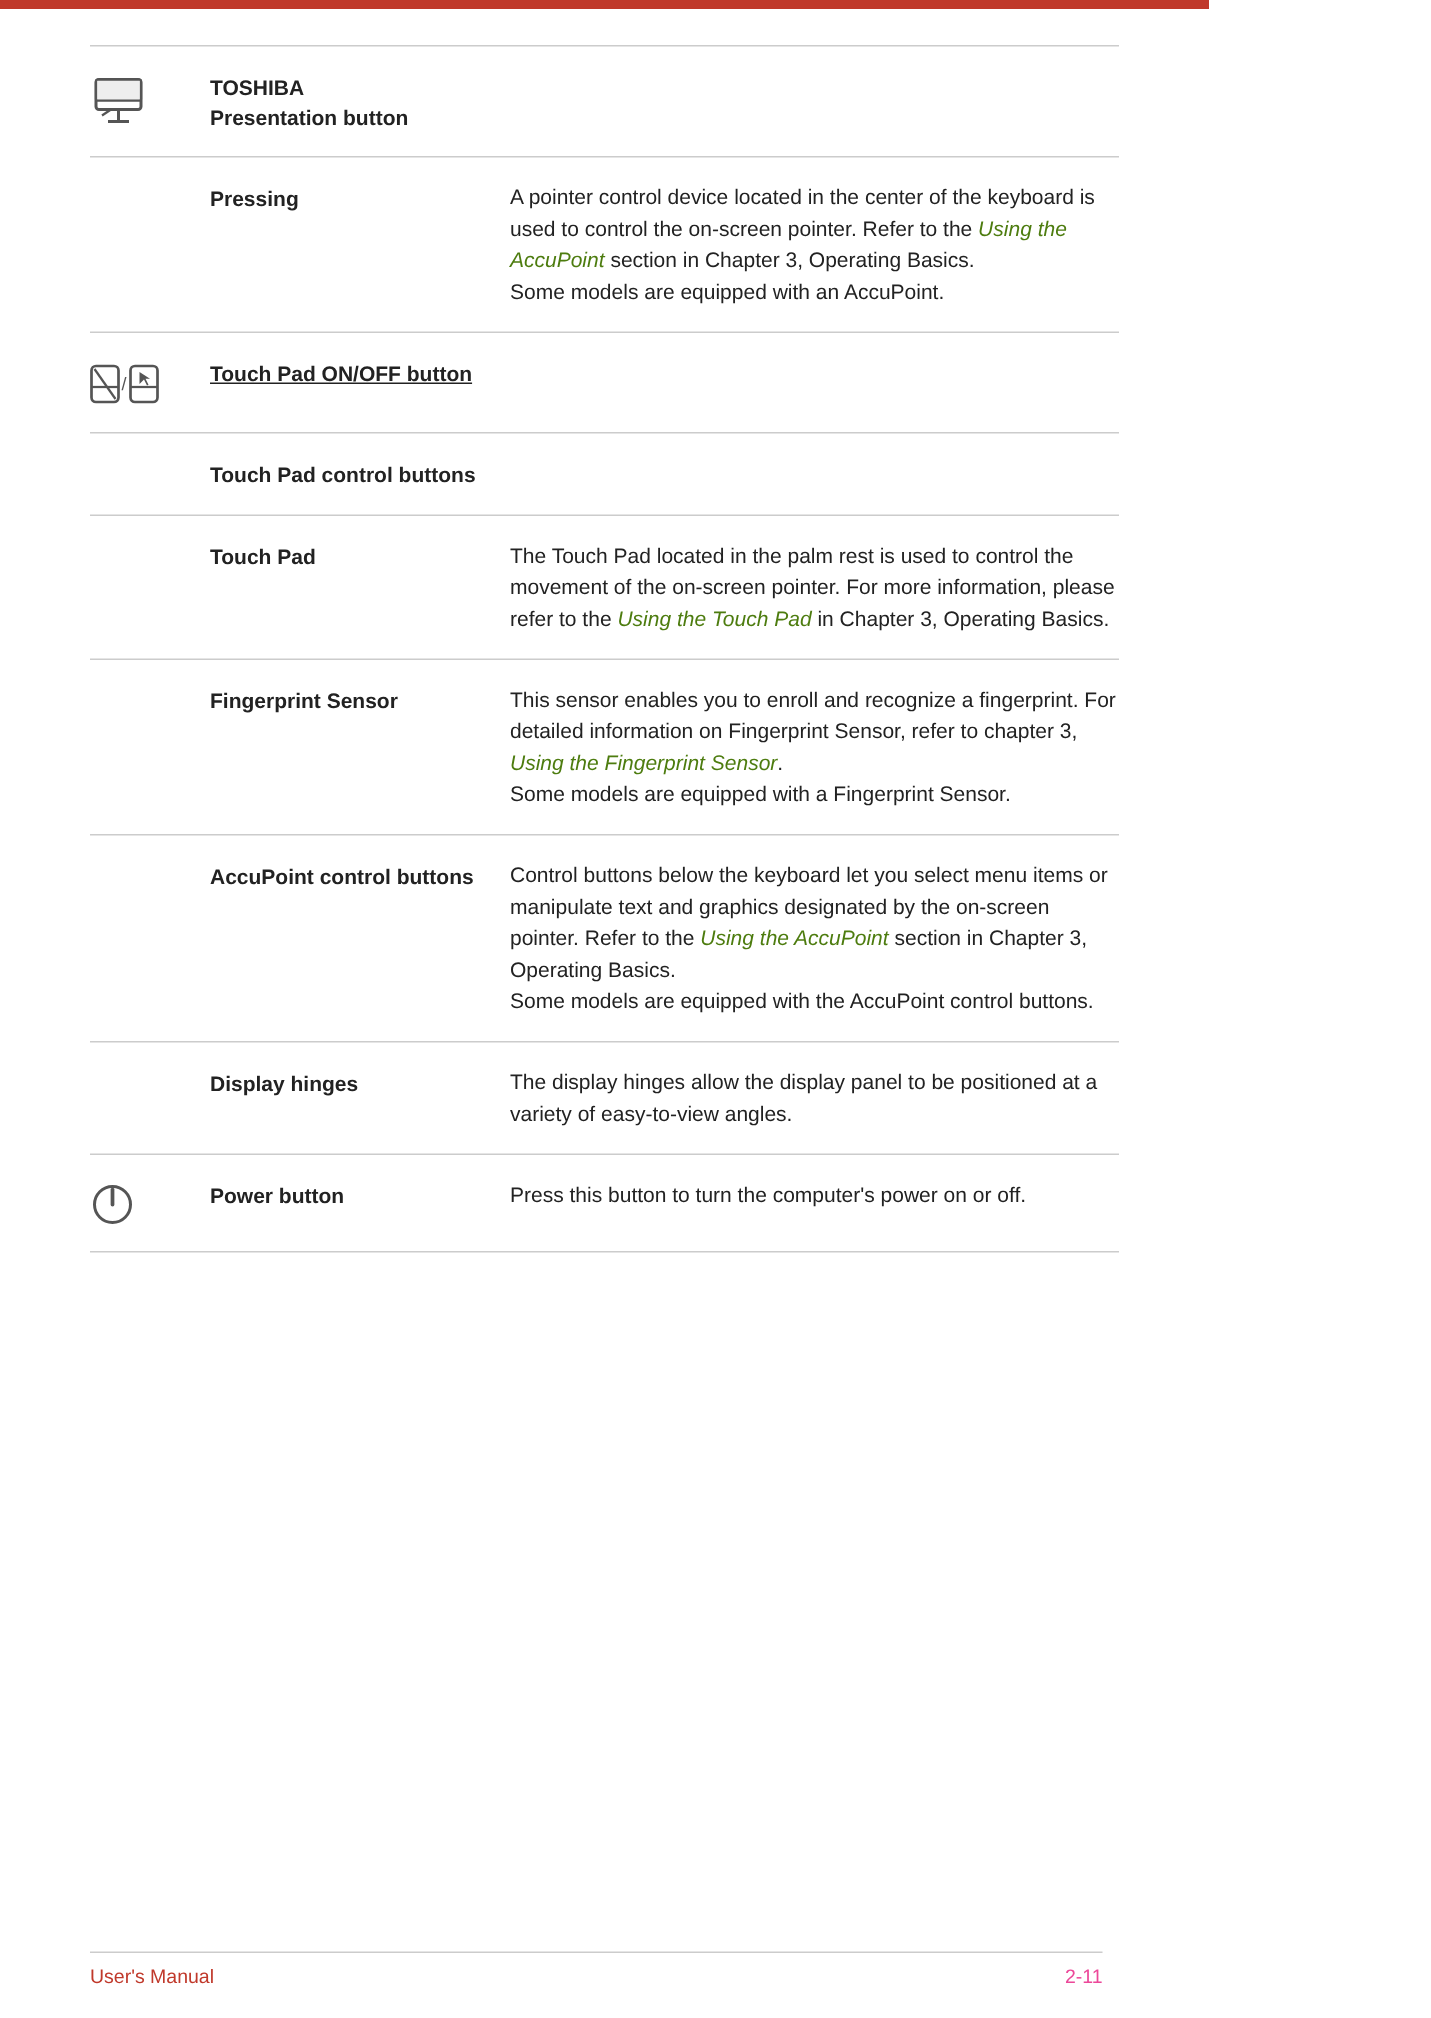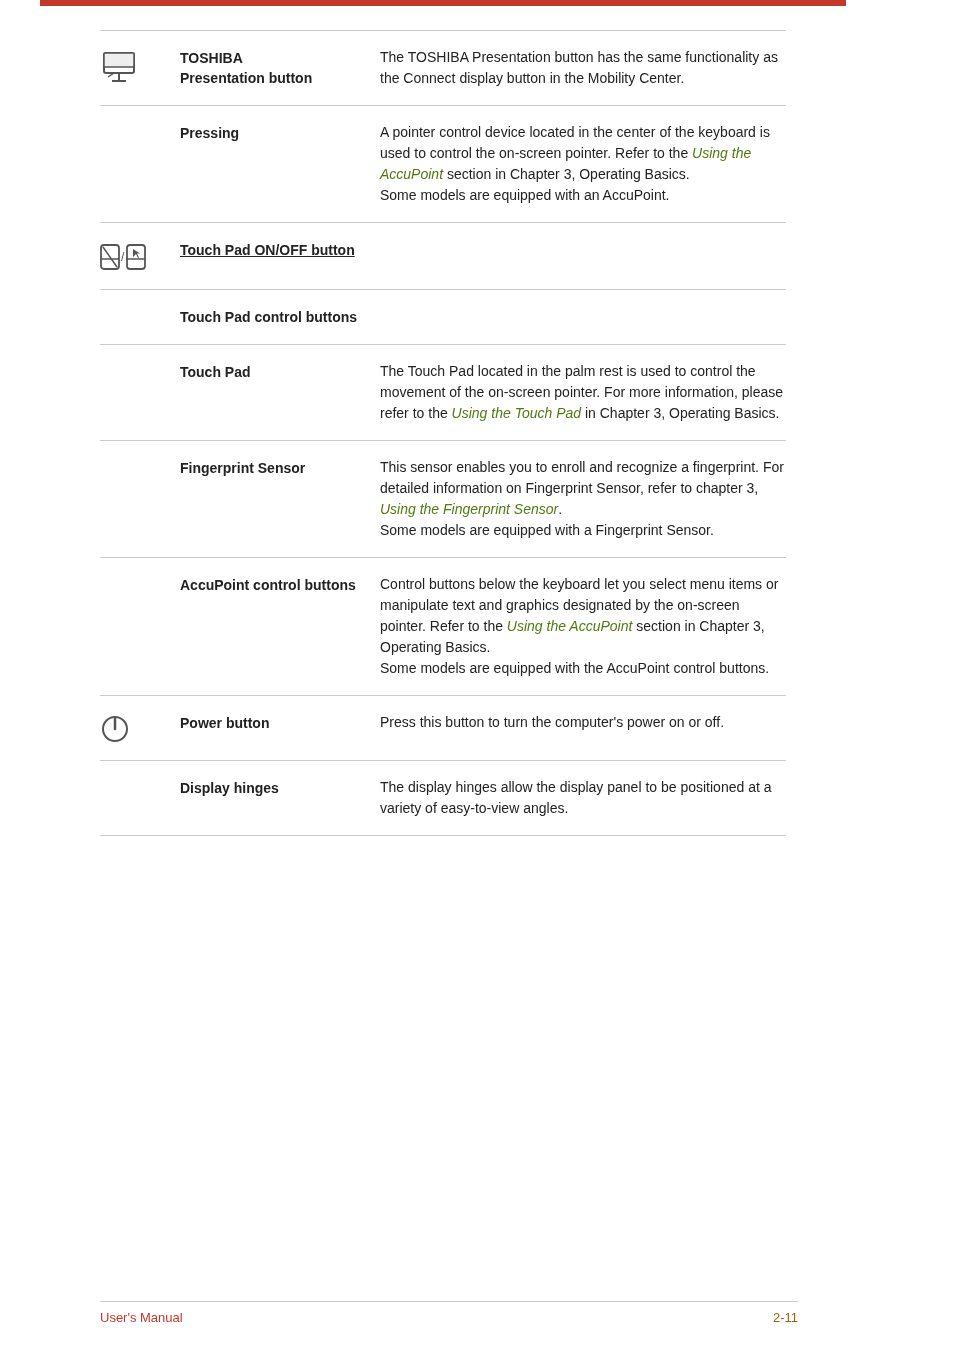--- a/index.html
+++ b/index.html
@@ -12,21 +12,20 @@
       width: 954px;
       min-height: 1345px;
       position: relative;
     }
 
     .page {
       width: 806px;
       min-height: 1345px;
       padding: 0;
       position: relative;
-      margin-left: 40px;
     }
 
     .top-border {
       height: 6px;
       background: #c0392b;
       width: 100%;
     }
 
     .content {
       padding: 24px 60px 60px 60px;
@@ -73,36 +72,36 @@
     .link {
       color: #4d7c0f;
       font-style: italic;
       text-decoration: none;
     }
 
     .footer {
       position: absolute;
       bottom: 20px;
       left: 60px;
-      right: 48px;
+      right: 71px;
       display: flex;
       justify-content: space-between;
       align-items: center;
       border-top: 1px solid #ccc;
       padding-top: 8px;
     }
 
     .footer-left {
       color: #c0392b;
       font-size: 13px;
     }
 
     .footer-right {
       font-size: 13px;
-      color: #a16207;
+      color: #ec4899;
     }
   </style>
 </head>
 <body>
 
 <div class="page">
   <div class="top-border"></div>
   <div class="content">
     <div class="table-container">
 
@@ -115,23 +114,20 @@
             <line x1="19" y1="24" x2="19" y2="32" stroke="#555" stroke-width="2"></line>
             <line x1="12" y1="32" x2="26" y2="32" stroke="#555" stroke-width="2"></line>
 
             <line x1="8" y1="28" x2="14" y2="24" stroke="#555" stroke-width="1.5"></line>
           </svg>
         </div>
         <div class="label-cell">
           <span style="white-space:pre-line;">TOSHIBA
 Presentation button</span>
         </div>
-        <div class="desc-cell">
-          <span>The TOSHIBA Presentation button has the same functionality as the Connect display button in the Mobility Center.</span>
-        </div>
       </div>
 
       <div class="row">
         <div class="icon-cell"></div>
         <div class="label-cell">
           <span>Pressing</span>
         </div>
         <div class="desc-cell">
           A pointer control device located in the center of the keyboard is used to control the on-screen pointer. Refer to the <a class="link" href="#">Using the AccuPoint</a> section in Chapter 3, Operating Basics.<br>Some models are equipped with an AccuPoint.
         </div>
@@ -187,48 +183,48 @@
       </div>
 
 
       <div class="row">
         <div class="icon-cell"></div>
         <div class="label-cell">
           <span style="white-space:pre-line;">AccuPoint control buttons</span>
         </div>
         <div class="desc-cell">
           Control buttons below the keyboard let you select menu items or manipulate text and graphics designated by the on-screen pointer. Refer to the <a class="link" href="#">Using the AccuPoint</a> section in Chapter 3, Operating Basics.<br>Some models are equipped with the AccuPoint control buttons.
+        </div>
+      </div>
+
+      <div class="row">
+        <div class="icon-cell"></div>
+        <div class="label-cell">
+          <span>Display hinges</span>
+        </div>
+        <div class="desc-cell">
+          <span>The display hinges allow the display panel to be positioned at a variety of easy-to-view angles.</span>
         </div>
       </div>
 
       <div class="row">
         <div class="icon-cell">
           <svg width="30" height="30" viewBox="0 0 30 30" fill="none" xmlns="http://www.w3.org/2000/svg">
             <circle cx="15" cy="15" r="12" stroke="#555" stroke-width="2" fill="none"></circle>
             <line x1="15" y1="5" x2="15" y2="15" stroke="#555" stroke-width="2.5" stroke-linecap="round"></line>
           </svg>
         </div>
         <div class="label-cell">
           <span>Power button</span>
         </div>
         <div class="desc-cell">
           <span>Press this button to turn the computer's power on or off.</span>
         </div>
       </div>
 
-      <div class="row">
-        <div class="icon-cell"></div>
-        <div class="label-cell">
-          <span>Display hinges</span>
-        </div>
-        <div class="desc-cell">
-          <span>The display hinges allow the display panel to be positioned at a variety of easy-to-view angles.</span>
-        </div>
-      </div>
-
     </div>
   </div>
 
   <div class="footer">
     <span class="footer-left">User's Manual</span>
     <span class="footer-right">2-11</span>
   </div>
 </div>
 
 </body></html>

